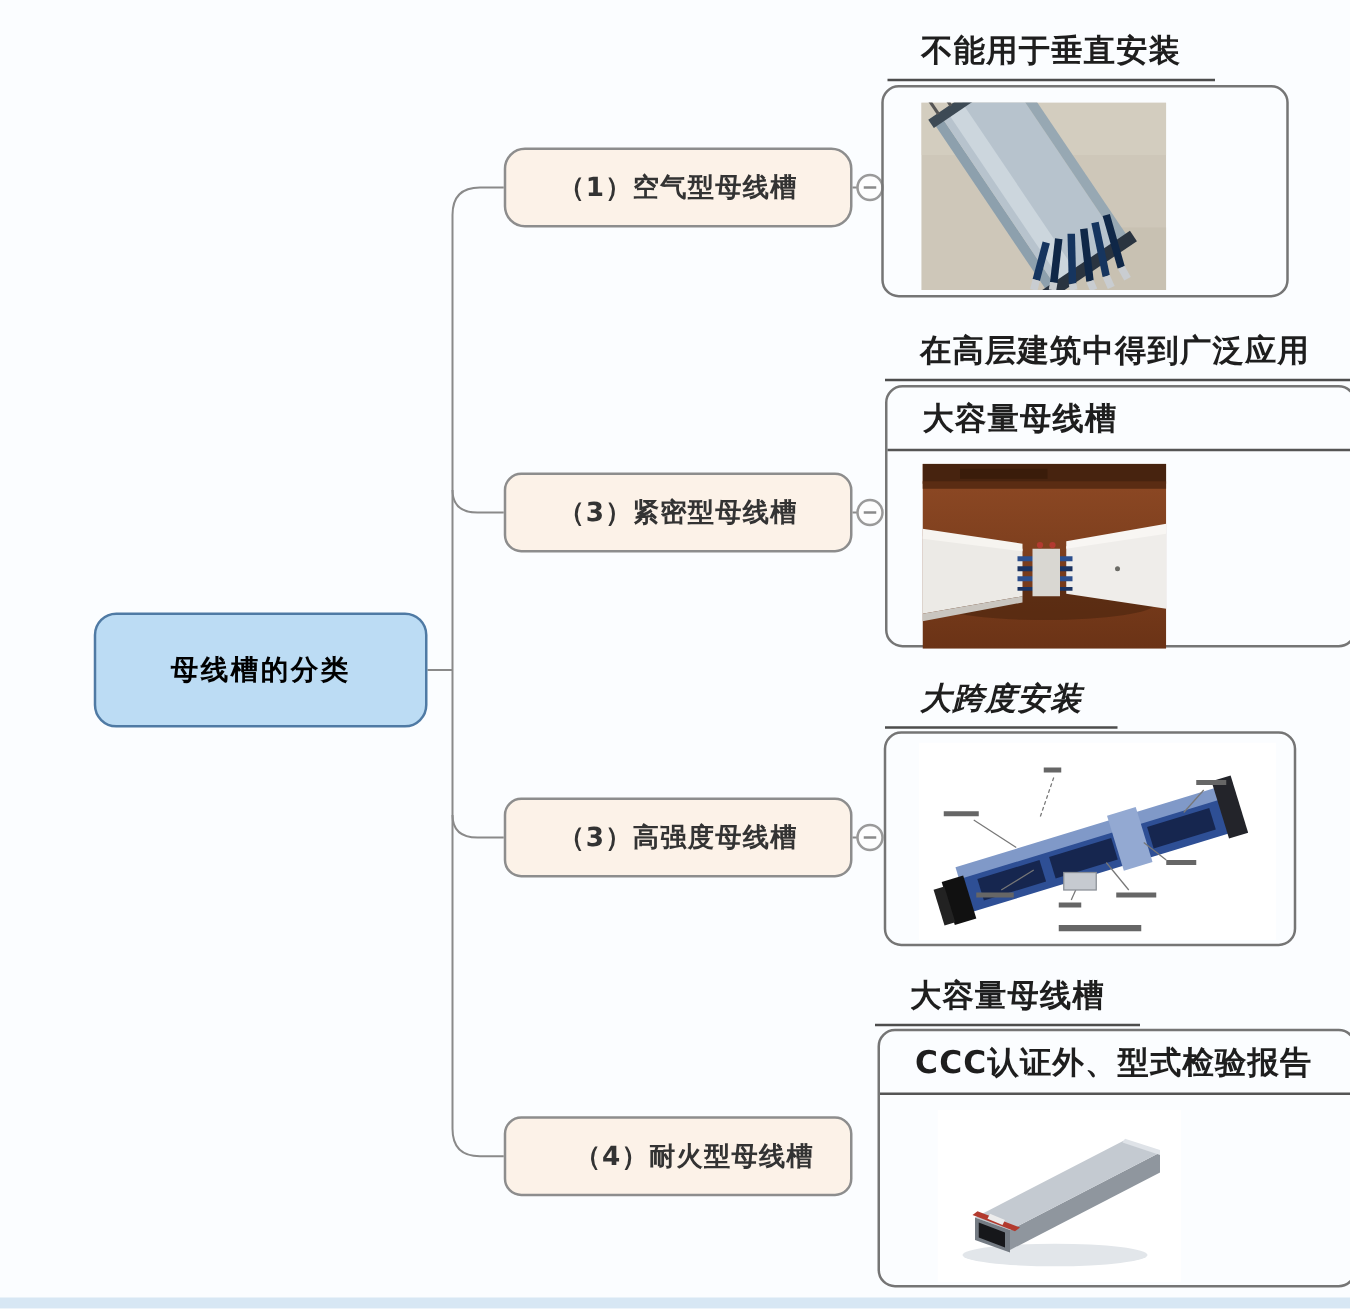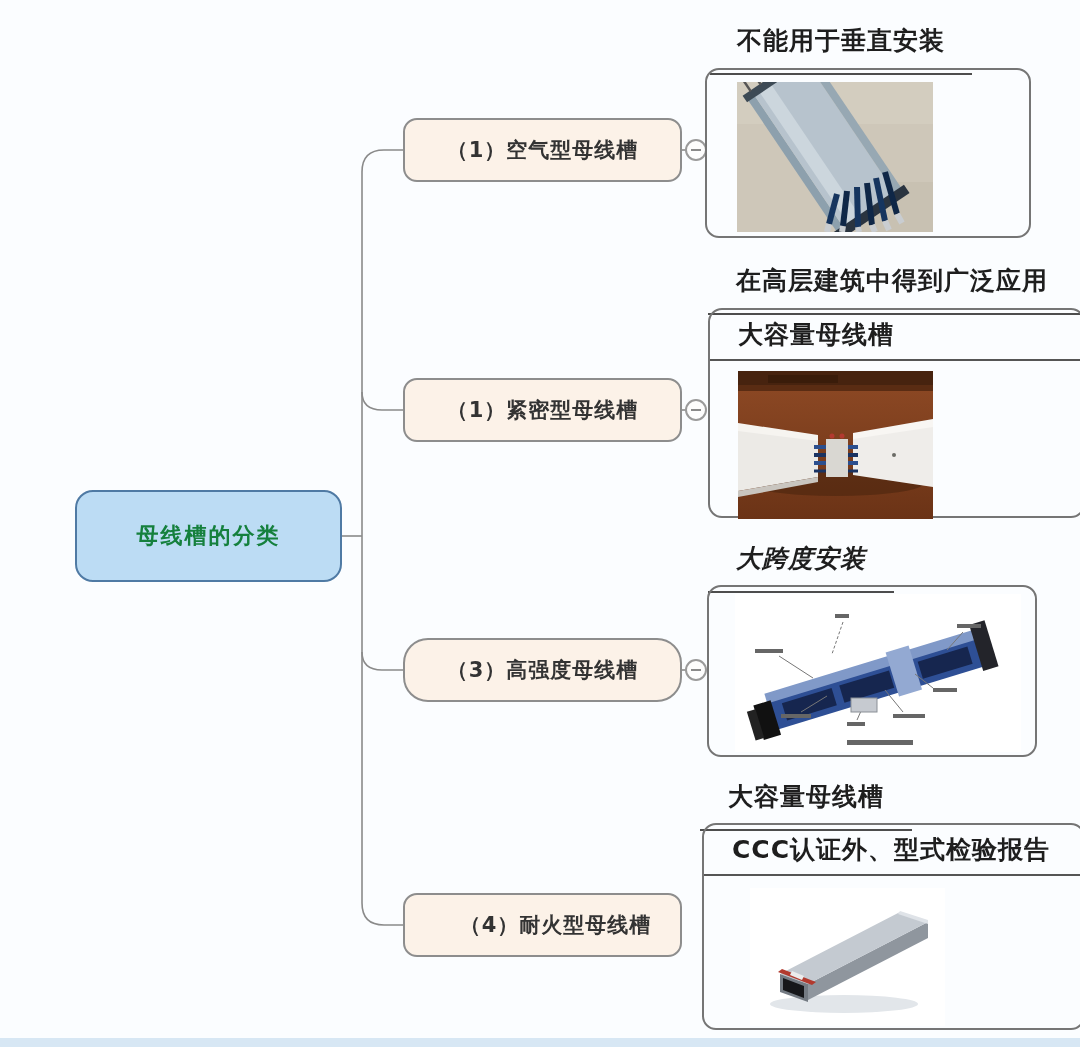--- a/index.html
+++ b/index.html
@@ -4,43 +4,43 @@
 <style>
   html,body{margin:0;padding:0;}
   body{font-family:"DejaVu Sans","Liberation Sans",sans-serif;background:#ffffff;}
   .canvas{position:relative;width:1080px;height:1047px;background:#fbfdff;overflow:hidden;}
   .connectors{position:absolute;left:0;top:0;width:1080px;height:1047px;pointer-events:none;}
 
   .root-node{
     position:absolute;left:75px;top:490px;width:267px;height:92px;
     background:#bcdcf4;border:2px solid #4f7aa4;border-radius:18px;
     display:flex;align-items:center;justify-content:center;
-    font-size:22px;font-weight:bold;color:#15803d;letter-spacing:2px;
+    font-size:22px;font-weight:bold;color:#000000;letter-spacing:2px;
     box-sizing:border-box;
   }
   .branch-node{
     position:absolute;left:403px;width:279px;height:64px;
     background:#fcf2e8;border:2px solid #8d8d8d;border-radius:14px;
     display:flex;align-items:center;justify-content:center;
     font-size:21px;font-weight:bold;color:#333;letter-spacing:1px;
     box-sizing:border-box;
   }
-  .bn1{top:118px;} .bn2{top:378px;} .bn3{top:638px;border-radius:25px;} .bn4{top:893px;padding-left:26px;}
+  .bn1{top:118px;border-radius:17px;} .bn2{top:378px;} .bn3{top:638px;} .bn4{top:893px;padding-left:26px;}
 
   .toggle{
     position:absolute;left:685px;width:22px;height:22px;border-radius:50%;
     background:#fdfdfd;border:2px solid #9a9a9a;box-sizing:border-box;
     display:flex;align-items:center;justify-content:center;
   }
   .tg1{top:139px;} .tg2{top:399px;} .tg3{top:659px;}
   .minus{display:block;width:10px;height:2px;background:#8a8a8a;}
 
   .caption{
     position:absolute;font-size:25px;font-weight:600;color:#1e1e1e;
-    border-bottom:2px solid #4d4d4d;padding-bottom:16px;letter-spacing:1px;
+    border-bottom:2px solid #4d4d4d;padding-bottom:6px;letter-spacing:1px;
     box-sizing:border-box;white-space:nowrap;overflow:hidden;
   }
   .cap1{left:710px;top:24px;width:262px;text-align:center;}
   .cap2{left:708px;top:264px;width:377px;padding-left:28px;}
   .cap3{left:708px;top:542px;width:186px;text-align:center;font-style:italic;}
   .cap4{left:700px;top:780px;width:212px;text-align:center;}
 
   .childbox{
     position:absolute;border:2px solid #757575;border-radius:14px;
     box-sizing:border-box;background:transparent;
@@ -80,21 +80,21 @@
   </svg>
 
   <div class="root-node">
     <span>母线槽的分类</span>
   </div>
 
   <div class="branch-node bn1">
     <span>（1）空气型母线槽</span>
   </div>
   <div class="branch-node bn2">
-    <span>（1）紧密型母线槽</span>
+    <span>（3）紧密型母线槽</span>
   </div>
   <div class="branch-node bn3">
     <span>（3）高强度母线槽</span>
   </div>
   <div class="branch-node bn4">
     <span>（4）耐火型母线槽</span>
   </div>
 
   <div class="toggle tg1">
     <span class="minus"></span>

